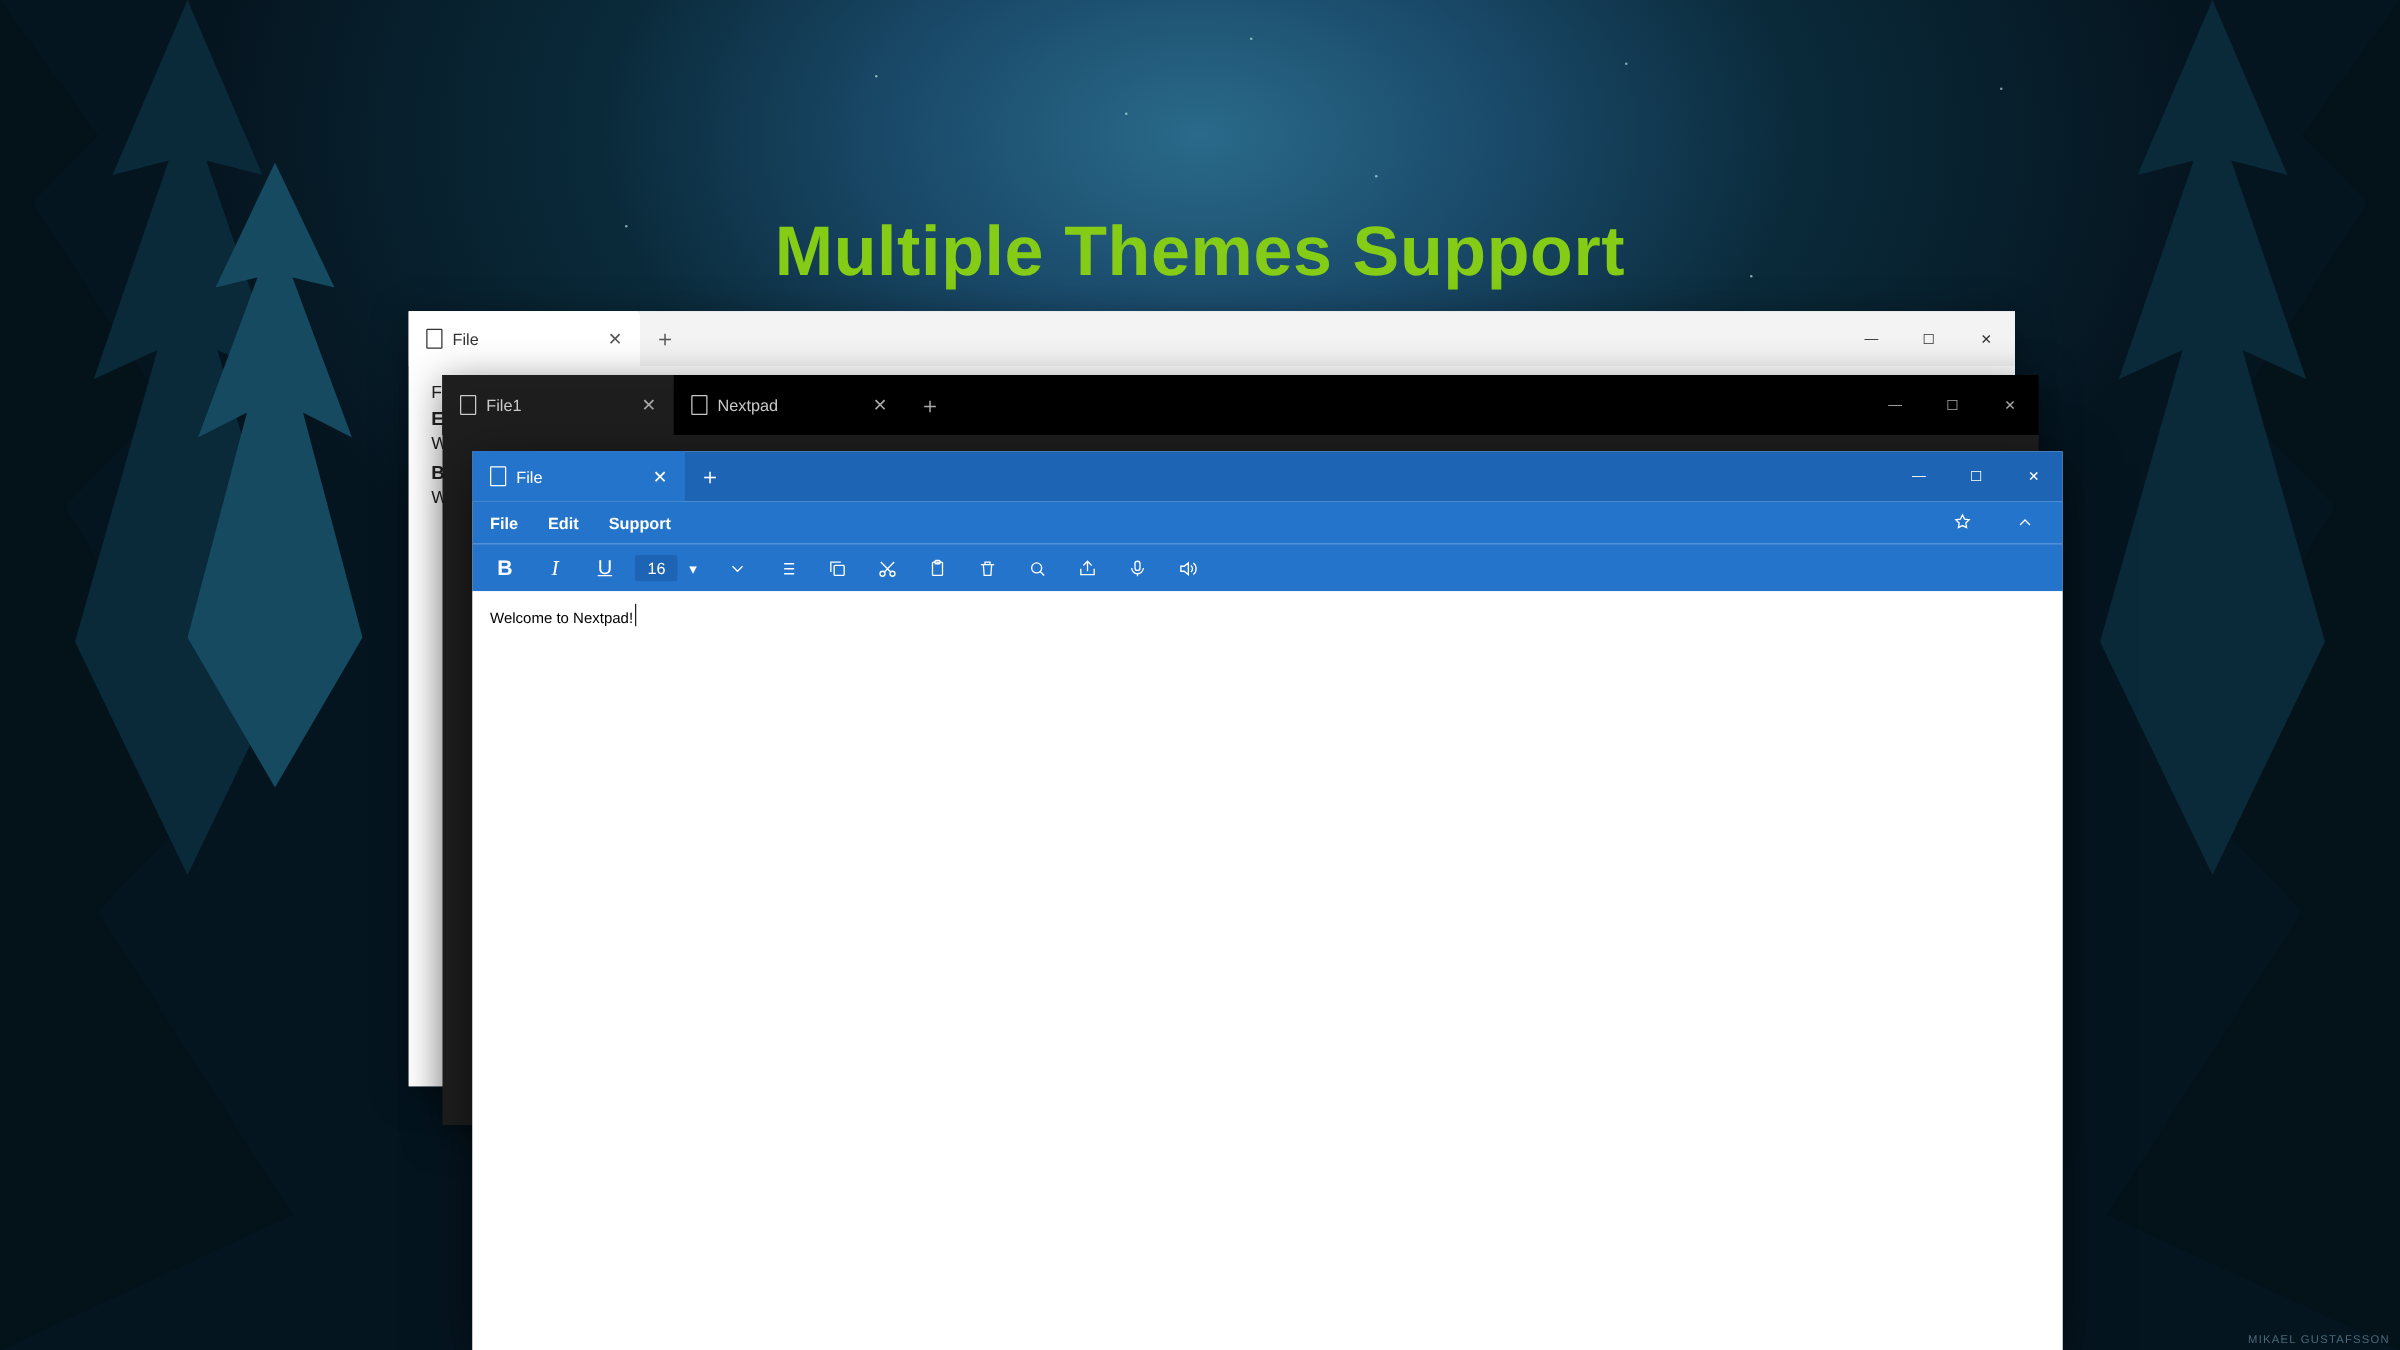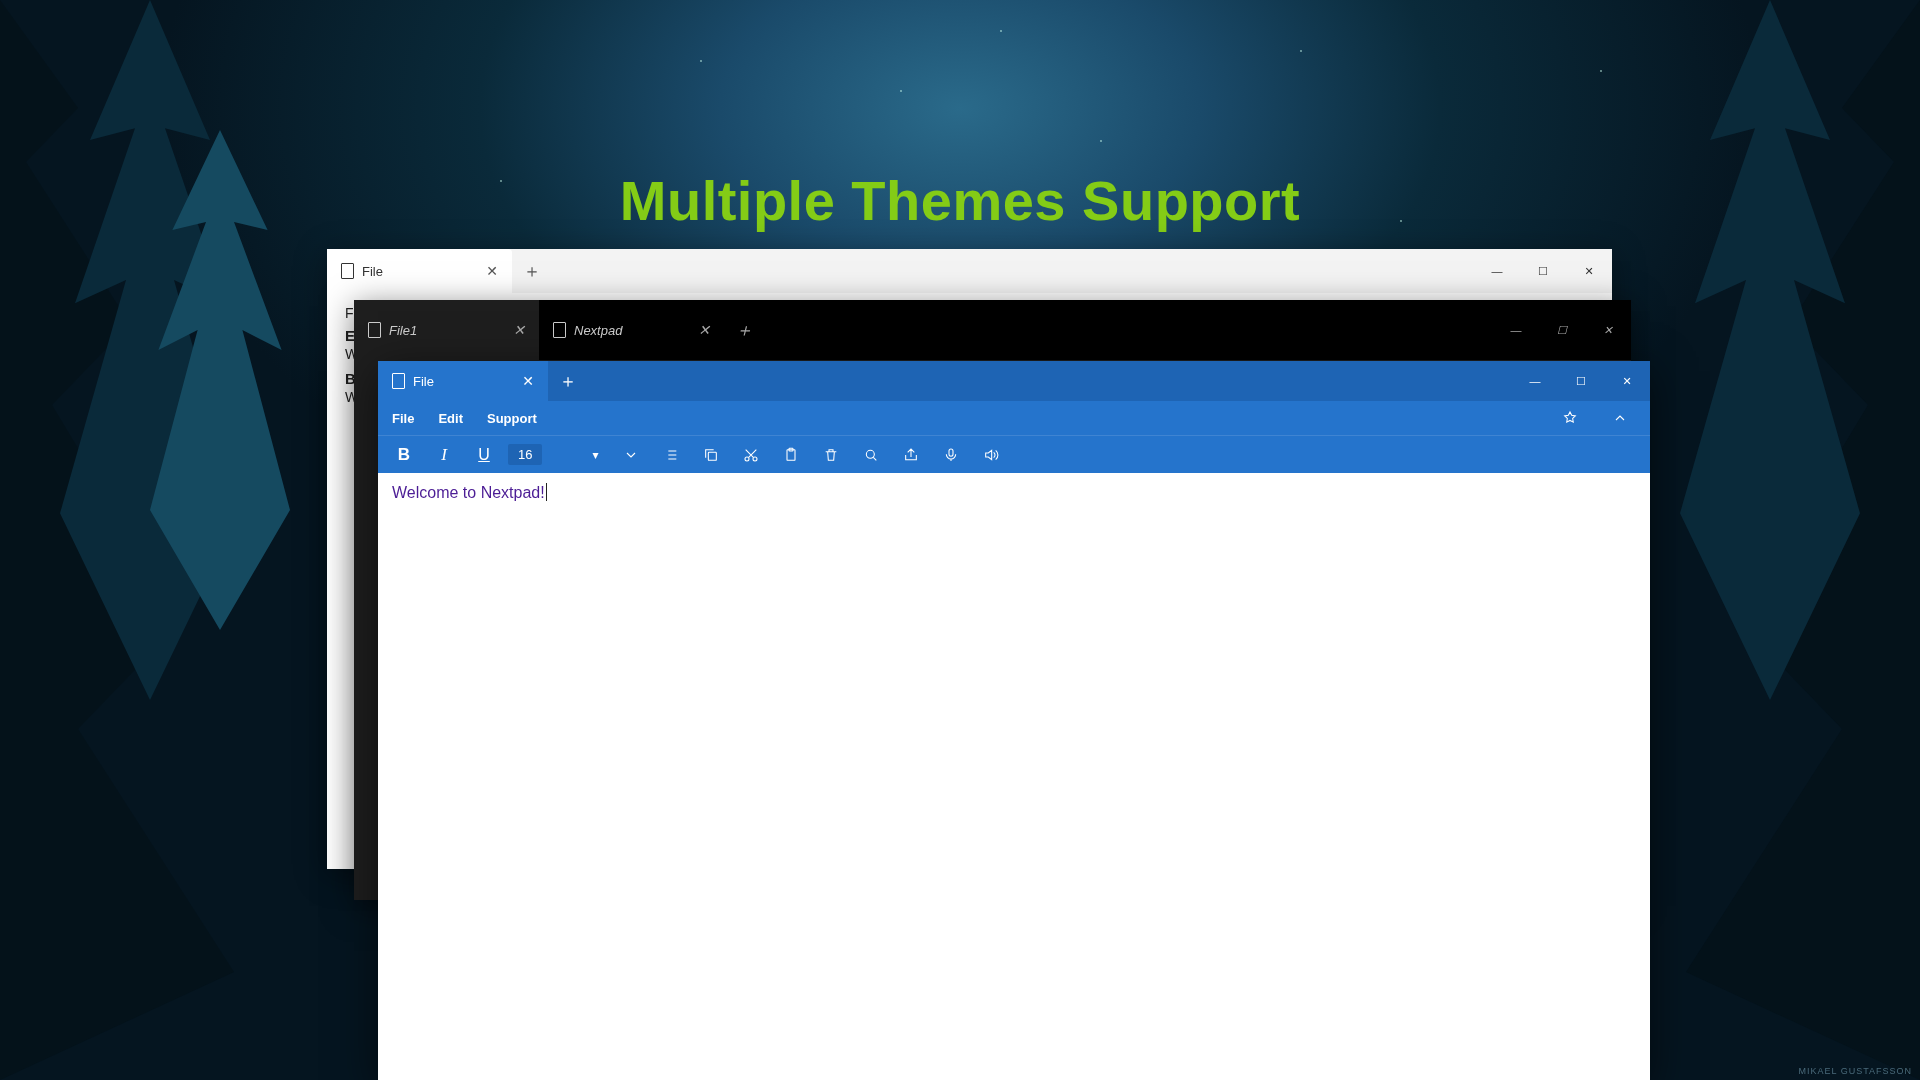--- a/index.html
+++ b/index.html
@@ -31,21 +31,21 @@
 .tab-x { margin-left:auto; font-size:14px; cursor:pointer; color:#555; }
 .tab-plus { width:40px; display:flex; align-items:center; justify-content:center; font-size:18px; color:#555; cursor:pointer; }
 .win-controls { margin-left:auto; display:flex; }
 .win-btn { width:46px; display:flex; align-items:center; justify-content:center; color:#333; cursor:pointer; font-size:11px; }
 .w1-body { height:calc(100% - 44px); background:#fff; padding:12px 18px; font-size:14px; color:#222; }
 .w1-body .boldline { font-weight:bold; font-size:15px; margin:6px 0 2px; }
 .w1-body .normline { margin-bottom:8px; }
 
 
 .win2 { position:absolute; left:354px; top:300px; width:1277px; height:600px; background:#1e1e1e; box-shadow:0 6px 30px rgba(0,0,0,.5); }
-.w2-titlebar { height:60px; background:#000; display:flex; align-items:stretch;font-style:italic; }
+.w2-titlebar { height:48px; background:#000; display:flex; align-items:stretch; }
 .w2-tab { color:#ccc; width:185px; }
 .w2-tab.active { background:#1e1e1e; }
 .w2-titlebar .tab-x { color:#aaa; }
 .w2-titlebar .tab-plus { color:#aaa; }
 .w2-titlebar .win-btn { color:#aaa; }
 
 
 .win3 { position:absolute; left:378px; top:361px; width:1272px; height:720px; background:#fff; box-shadow:0 10px 40px rgba(0,0,0,.55); }
 .w3-titlebar { height:40px; background:#1e64b4; display:flex; align-items:stretch; }
 .w3-tab { background:#2574cc; color:#fff; width:170px; }
@@ -53,24 +53,24 @@
 .w3-titlebar .tab-plus { color:#fff; }
 .w3-titlebar .win-btn { color:#fff; }
 .w3-menubar { height:34px; background:#2574cc; display:flex; align-items:center; gap:24px; padding:0 14px; }
 .w3-menubar .menu-item { color:#fff; font-size:13px; font-weight:600; cursor:pointer; }
 .w3-menubar .menu-right { margin-left:auto; display:flex; gap:18px; }
 .w3-toolbar { height:38px; background:#2574cc; border-top:1px solid rgba(255,255,255,.12); display:flex; align-items:center; gap:8px; padding:0 10px; }
 .tbtn { width:32px; height:30px; display:flex; align-items:center; justify-content:center; color:#fff; cursor:pointer; border-radius:2px; font-size:16px; }
 .tbtn.bold { font-weight:800; font-size:17px; }
 .tbtn.italic { font-style:italic; font-family:Georgia,serif; font-size:17px; }
 .tbtn.under { text-decoration:underline; font-size:16px; }
-.font-size-box { display:flex; align-items:center; color:#fff;gap:41px; }
+.font-size-box { display:flex; align-items:center; color:#fff; }
 .font-size-box .sz { background:#1e64b4; padding:3px 10px; font-size:13px; border-radius:2px; }
 .font-size-box .chev { width:24px; text-align:center; cursor:pointer; font-size:12px; }
-.w3-editor { position:absolute; left:0; right:0; top:112px; bottom:0; background:#fff; padding:10px 14px; font-size:16px; color:#4c1d95; }
+.w3-editor { position:absolute; left:0; right:0; top:112px; bottom:0; background:#fff; padding:10px 14px; font-size:12px; color:#000000; }
 .cursor-caret::after { content:''; display:inline-block; width:1px; height:18px; background:#222; vertical-align:-3px; margin-left:1px; }
 
 svg { width:16px; height:16px; }
 .ico-stroke { stroke:currentColor; fill:none; stroke-width:1.6; }
 </style>
 </head>
 <body>
 
 <div class="bg">
   <div class="stars">

